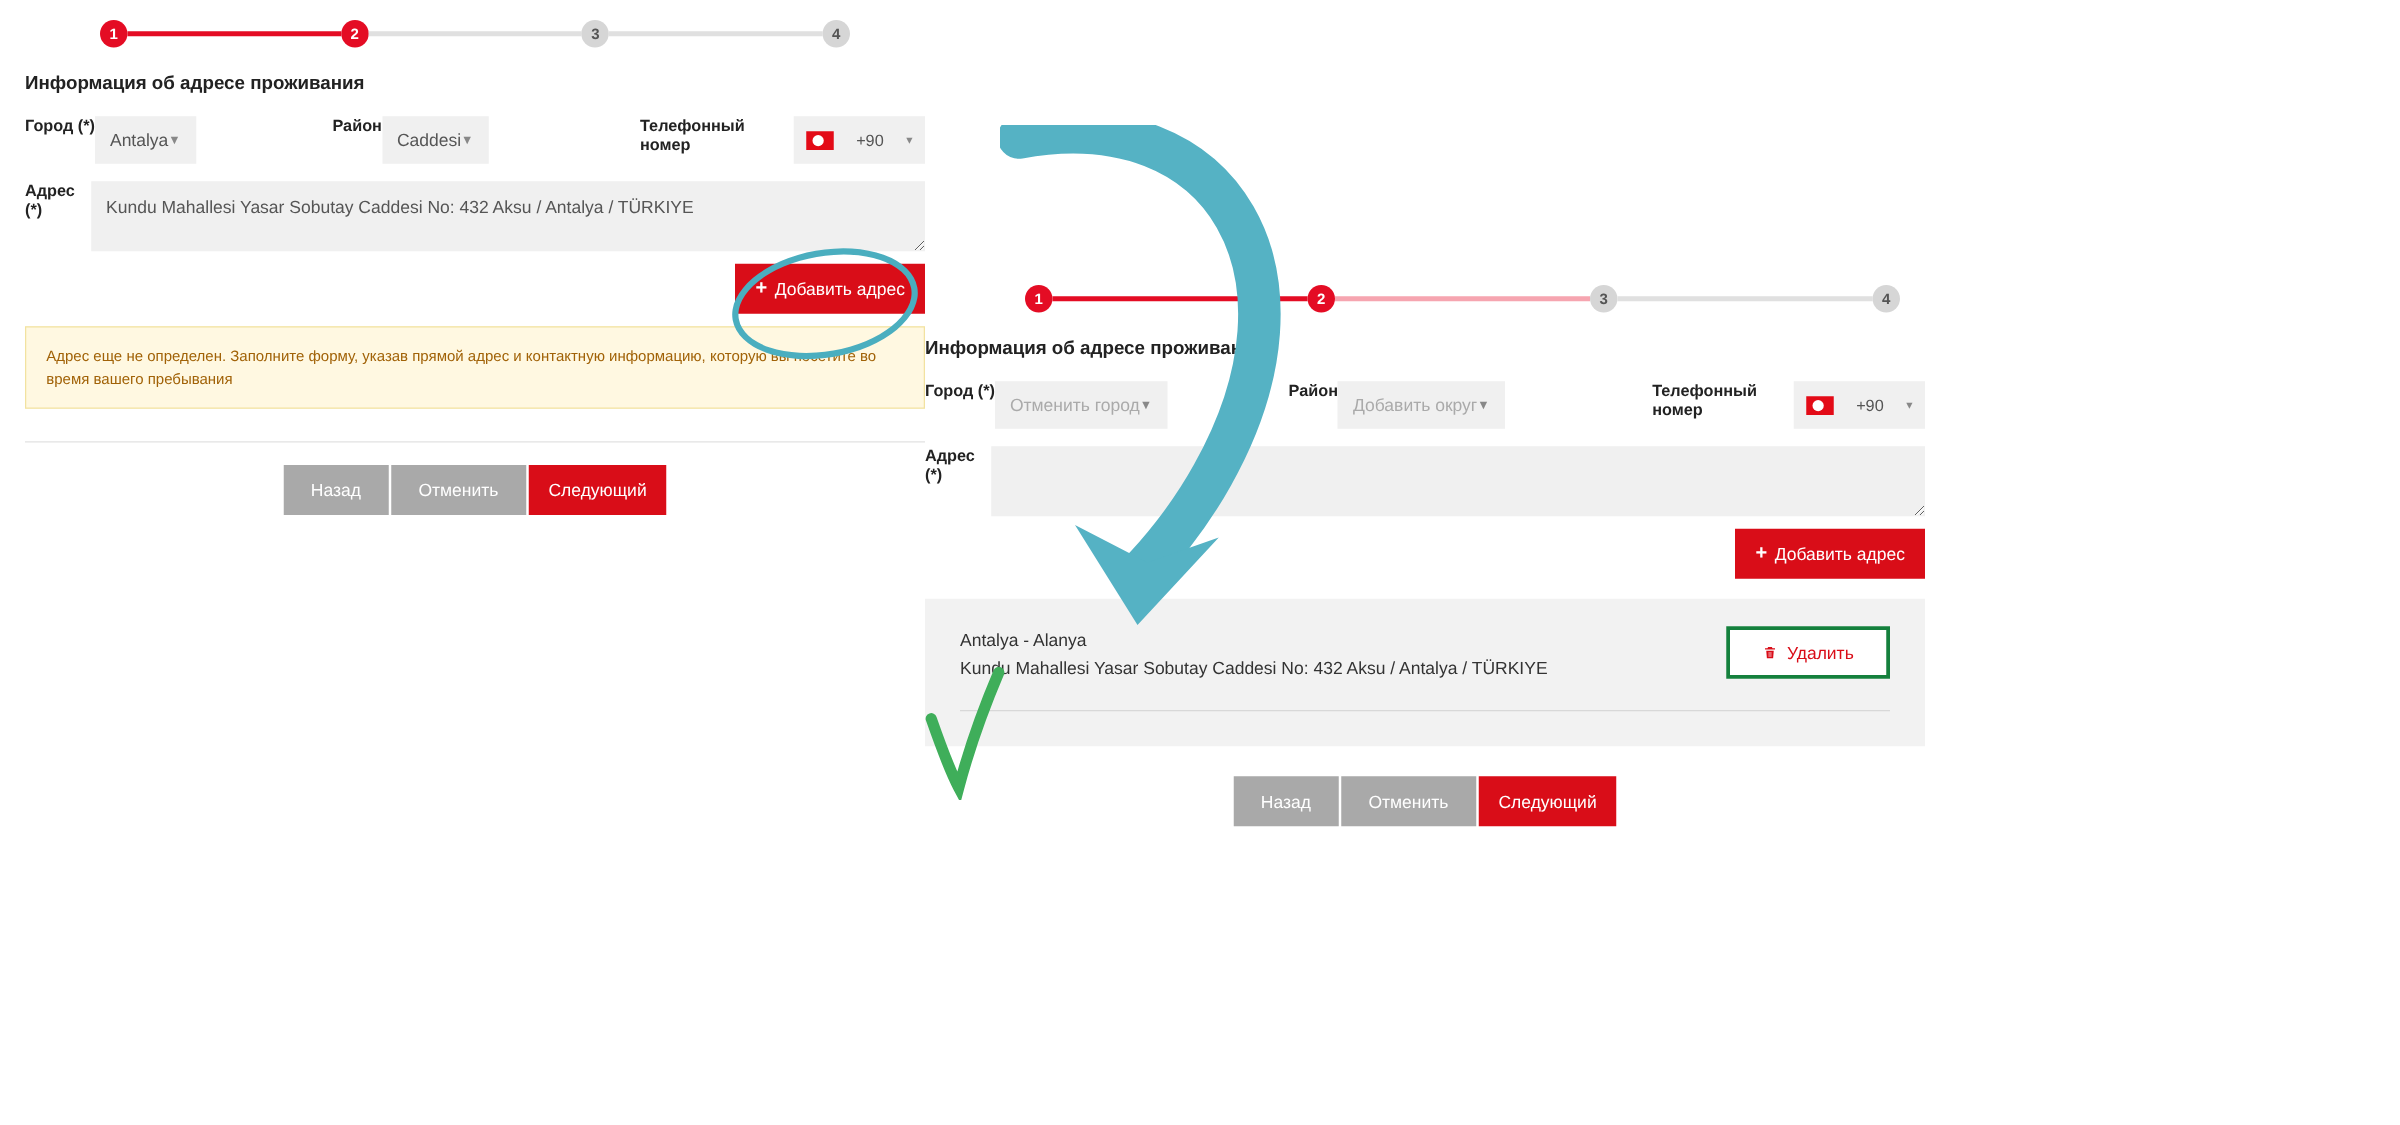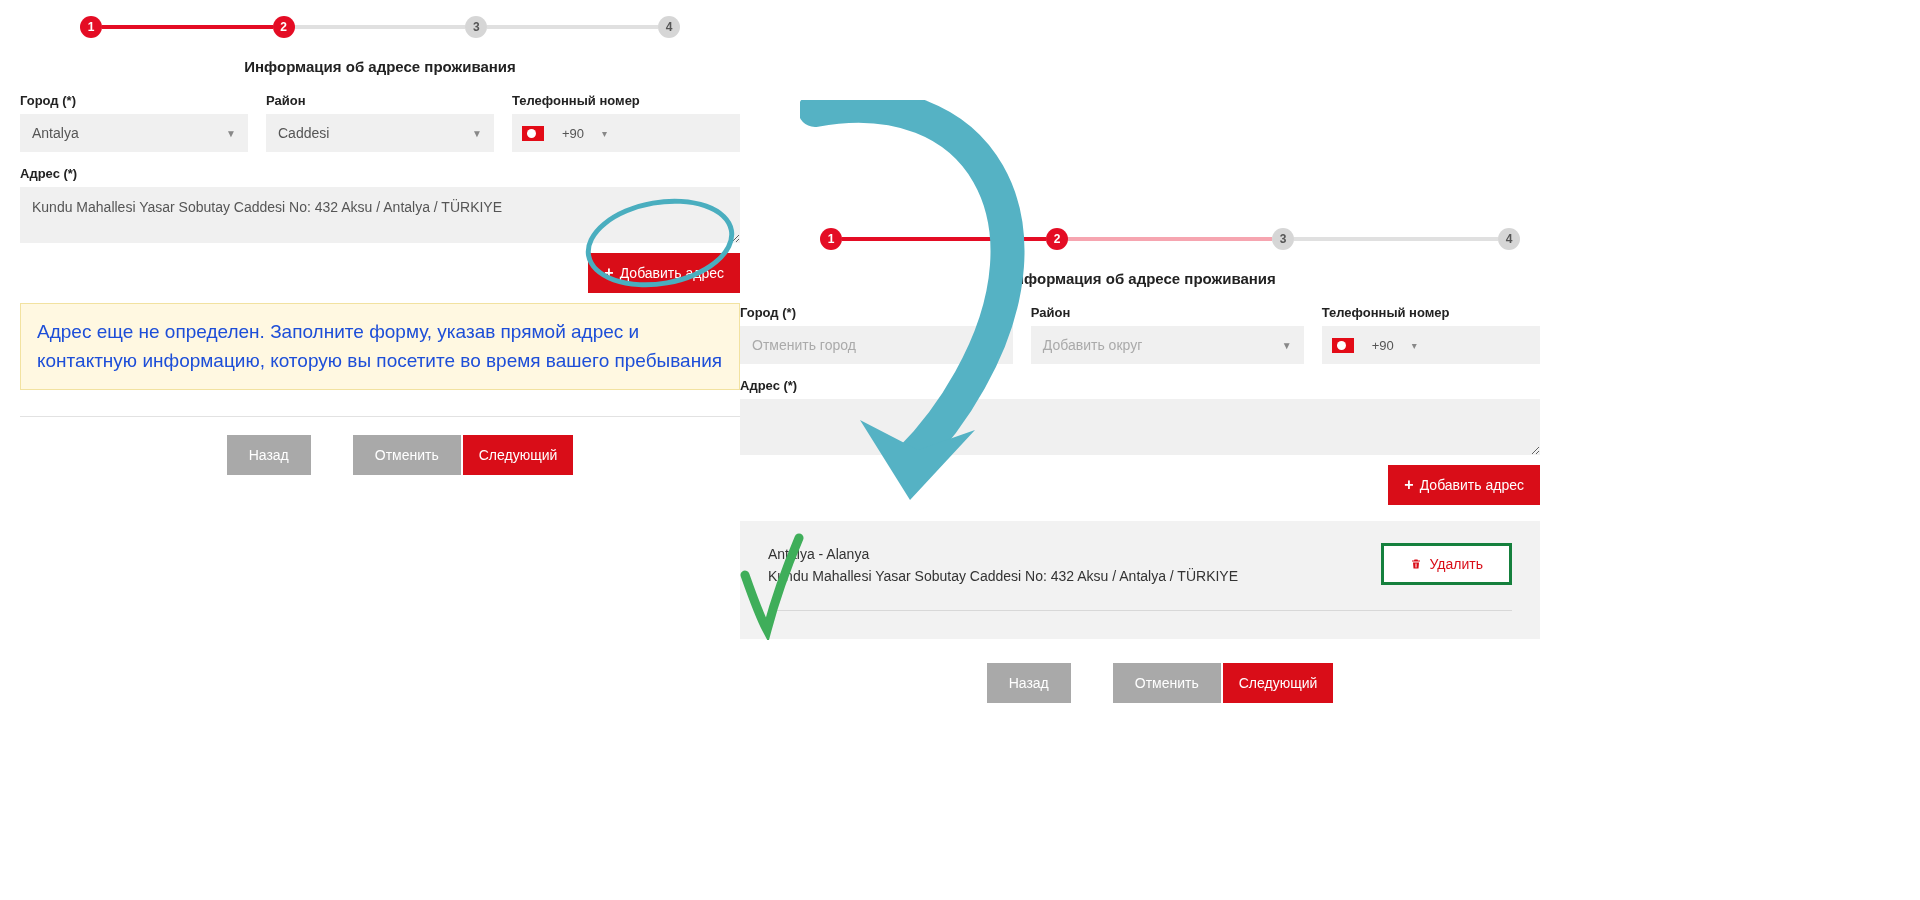--- a/index.html
+++ b/index.html
@@ -10,40 +10,40 @@
   
   .stepper { display: flex; align-items: center; margin: 8px 60px 20px 60px; }
   .step-circle { width: 22px; height: 22px; border-radius: 50%; display:flex; align-items:center; justify-content:center; font-size: 12px; font-weight: bold; }
   .step-active { background:#e40c24; color:#fff; }
   .step-inactive { background:#d6d6d6; color:#555; }
   .step-line { flex:1; height:4px; }
   .line-red { background:#e40c24; }
   .line-pink { background:#f6a5b0; }
   .line-grey { background:#e0e0e0; }
 
-  .section-title { text-align:center; font-weight:bold; font-size:15px; margin: 12px 0 18px 0; color:#222; }
+  .section-title { text-align:left; font-weight:bold; font-size:15px; margin: 12px 0 18px 0; color:#222; }
 
   .form-row { display:flex; gap:18px; margin-bottom:14px; }
-  .field { flex:1; display:flex; flex-direction:column; }
+  .field { flex:1; display:flex; flex-direction:row; }
   .field-label { font-size:13px; font-weight:bold; color:#222; margin-bottom:6px; }
   .select-box { background:#f0f0f0; border:none; height:38px; display:flex; align-items:center; padding:0 12px; justify-content:space-between; font-size:14px; color:#555; cursor:pointer; }
   .select-box.ph { color:#aaa; }
   .caret { font-size:10px; color:#888; }
   .phone-box { background:#f0f0f0; height:38px; display:flex; align-items:center; padding:0 10px; font-size:13px; color:#555; gap:18px; }
   .flag { width:22px; height:15px; background:#e30b17; position:relative; display:inline-block; }
   .flag::after { content:""; position:absolute; left:5px; top:3px; width:9px; height:9px; border-radius:50%; background:#fff; box-shadow: 3px 0 0 -1px #e30b17; }
   .textarea-box { background:#f0f0f0; border:none; width:100%; min-height:40px; padding:12px; font-size:14px; color:#555; resize:both; font-family:inherit; }
   .ta-tall { min-height:56px; }
 
   .btn-red { background:#d90d18; color:#fff; border:none; height:40px; padding:0 16px; font-size:14px; cursor:pointer; display:inline-flex; align-items:center; gap:6px; }
-  .btn-grey { background:#a9a9a9; color:#fff; border:none; height:40px; padding:0 22px; font-size:14px; cursor:pointer;margin-left:40px; }
+  .btn-grey { background:#a9a9a9; color:#fff; border:none; height:40px; padding:0 22px; font-size:14px; cursor:pointer; }
   .btn-row-right { display:flex; justify-content:flex-end; margin:10px 0; }
   .plus { font-weight:bold; font-size:16px; }
 
-  .alert-box { background:#fff8e1; border:1px solid #f2e2a0; padding:14px 16px; font-size:19px; color:#1d4ed8; line-height:1.5; }
+  .alert-box { background:#fff8e1; border:1px solid #f2e2a0; padding:14px 16px; font-size:12px; color:#a16207; line-height:1.5; }
 
   .hr-sep { border:none; border-top:1px solid #e2e2e2; margin:26px 0 18px 0; }
   .footer-btns { display:flex; justify-content:center; gap:2px; }
 
   
   .saved-card { background:#f2f2f2; padding:22px 28px 28px 28px; margin-top:16px; }
   .saved-top { display:flex; justify-content:space-between; align-items:flex-start; gap:20px; }
   .saved-text { font-size:14px; color:#333; line-height:1.6; }
   .del-btn { background:#fff; border:3px solid #15803d; color:#d90d18; font-size:14px; padding:10px 26px; cursor:pointer; display:inline-flex; align-items:center; gap:8px; }
   .trash-icon { display:inline-block; width:12px; height:14px; }

